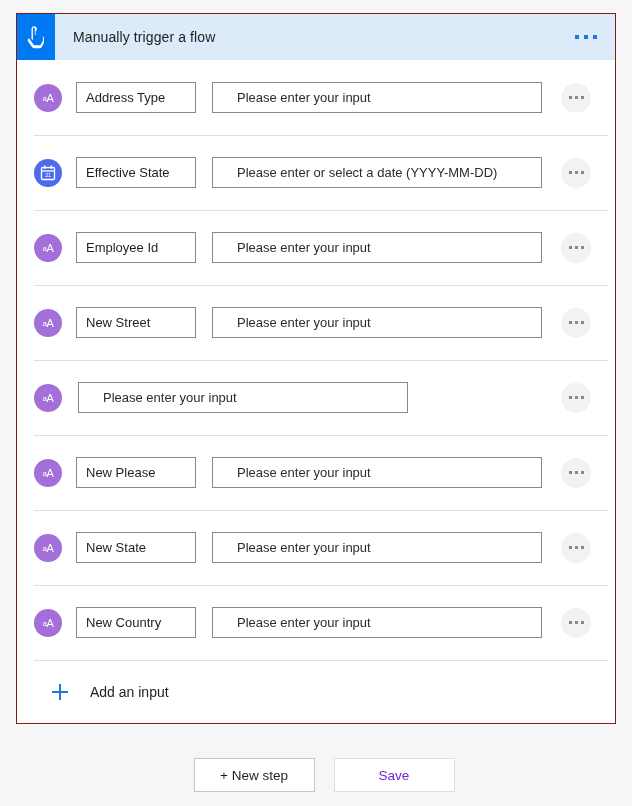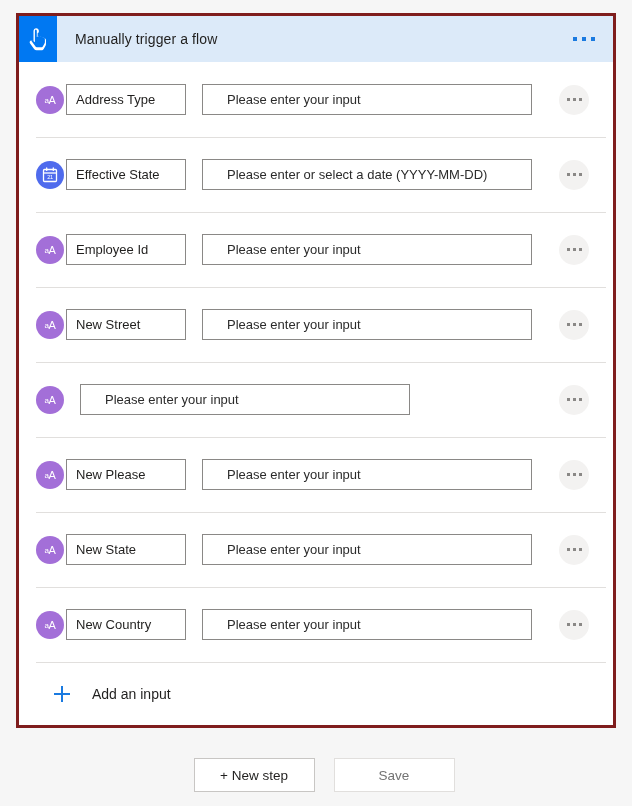--- a/index.html
+++ b/index.html
@@ -15,21 +15,21 @@
     overflow: hidden;
   }
 
   
   .flow-card {
     position: absolute;
     left: 16px;
     top: 13px;
     width: 600px;
     background: #ffffff;
-    border: 3px solid #7f1d1d;
+    border: 1px solid #7f1d1d;
     box-sizing: border-box;
   }
 
   
   .card-header {
     display: flex;
     align-items: center;
     height: 46px;
     background: #dceaf9;
     position: relative;
@@ -103,21 +103,21 @@
     font-size: 10px;
     letter-spacing: -0.3px;
   }
   .avatar.text-type { background: #a36fd8; }
   .avatar.date-type { background: #4f6bed; }
   .avatar .aa-small { font-size: 8px; position: relative; top: 1px; }
   .avatar .aa-big { font-size: 11px; }
   .avatar svg { display: block; }
 
   .label-box {
-    margin-left: 2px;
+    margin-left: 14px;
     width: 120px;
     height: 31px;
     border: 1px solid #8a8886;
     background: #ffffff;
     box-sizing: border-box;
     display: flex;
     align-items: center;
     padding: 8px 9px;
     font-size: 13px;
     color: #201f1e;
@@ -216,21 +216,21 @@
     background: #ffffff;
     font-family: "Liberation Sans", sans-serif;
     font-size: 13.5px;
     display: flex;
     align-items: center;
     justify-content: center;
     cursor: pointer;
   }
   .btn-newstep { color: #201f1e; }
   .btn-save {
-    color: #737373;
+    color: #6d28d9;
     border-color: #e1dfdd;
     cursor: default;
   }
 </style>
 </head>
 <body>
 
 <div class="flow-card">
 
   <div class="card-header">

